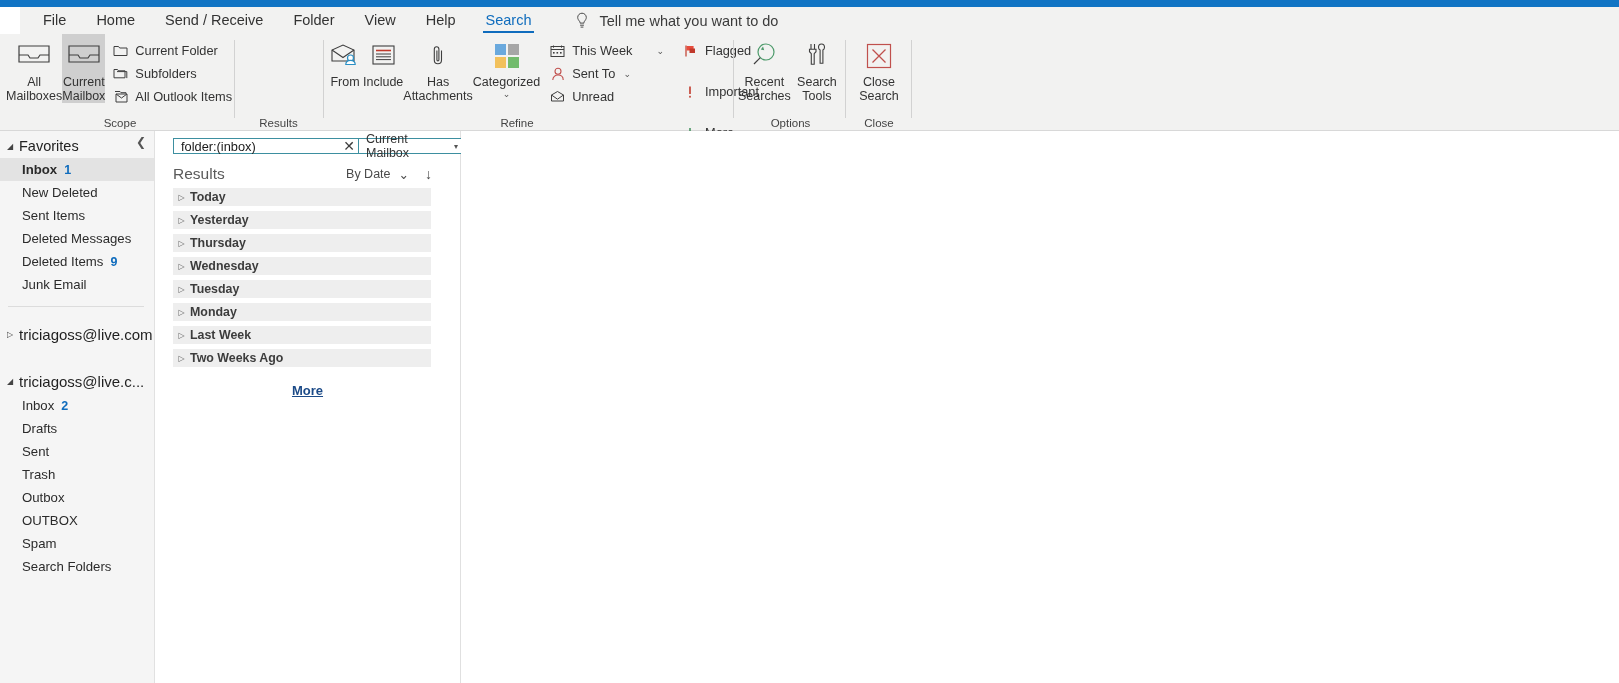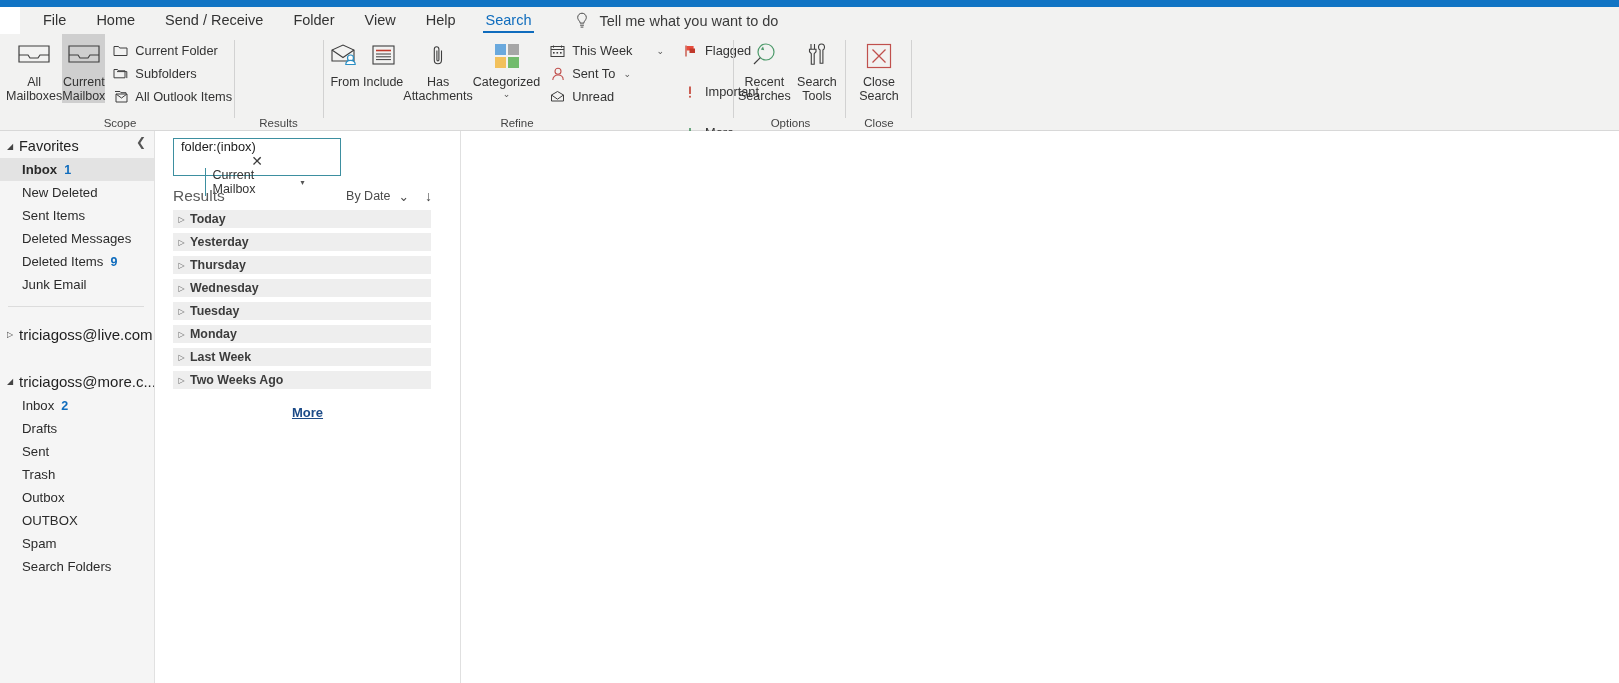--- a/index.html
+++ b/index.html
@@ -258,25 +258,24 @@
     box-sizing: border-box;
   }
   .search-row {
     display: flex;
     align-items: center;
     padding: 7px 10px 0 18px;
   }
   .search-box {
     display: flex;
     align-items: center;
-    height: 38px;
+    height: 16px;
     border: 1px solid #3d8fa0;
     background: #fff;
     box-sizing: border-box;
-    flex-direction: column;
   }
   .search-input-wrap {
     width: 155px;
     display: flex;
     align-items: center;
     padding: 0 4px 0 7px;
     height: 100%;
   }
   .search-input-wrap input {
     border: none;
@@ -672,21 +671,21 @@
 
     <div class="side-divider"></div>
 
     <div class="acct" style="margin-top:14px;">
       <span class="tri">▷</span>
       <span>triciagoss@live.com</span>
     </div>
 
     <div class="acct" style="margin-top:21px;">
       <span class="tri">◢</span>
-      <span>triciagoss@more.c...</span>
+      <span>triciagoss@live.c...</span>
     </div>
 
     <div class="side-item">
       <span>Inbox</span>
       <span class="count">2</span>
     </div>
     <div class="side-item">
       <span>Drafts</span>
     </div>
     <div class="side-item">

